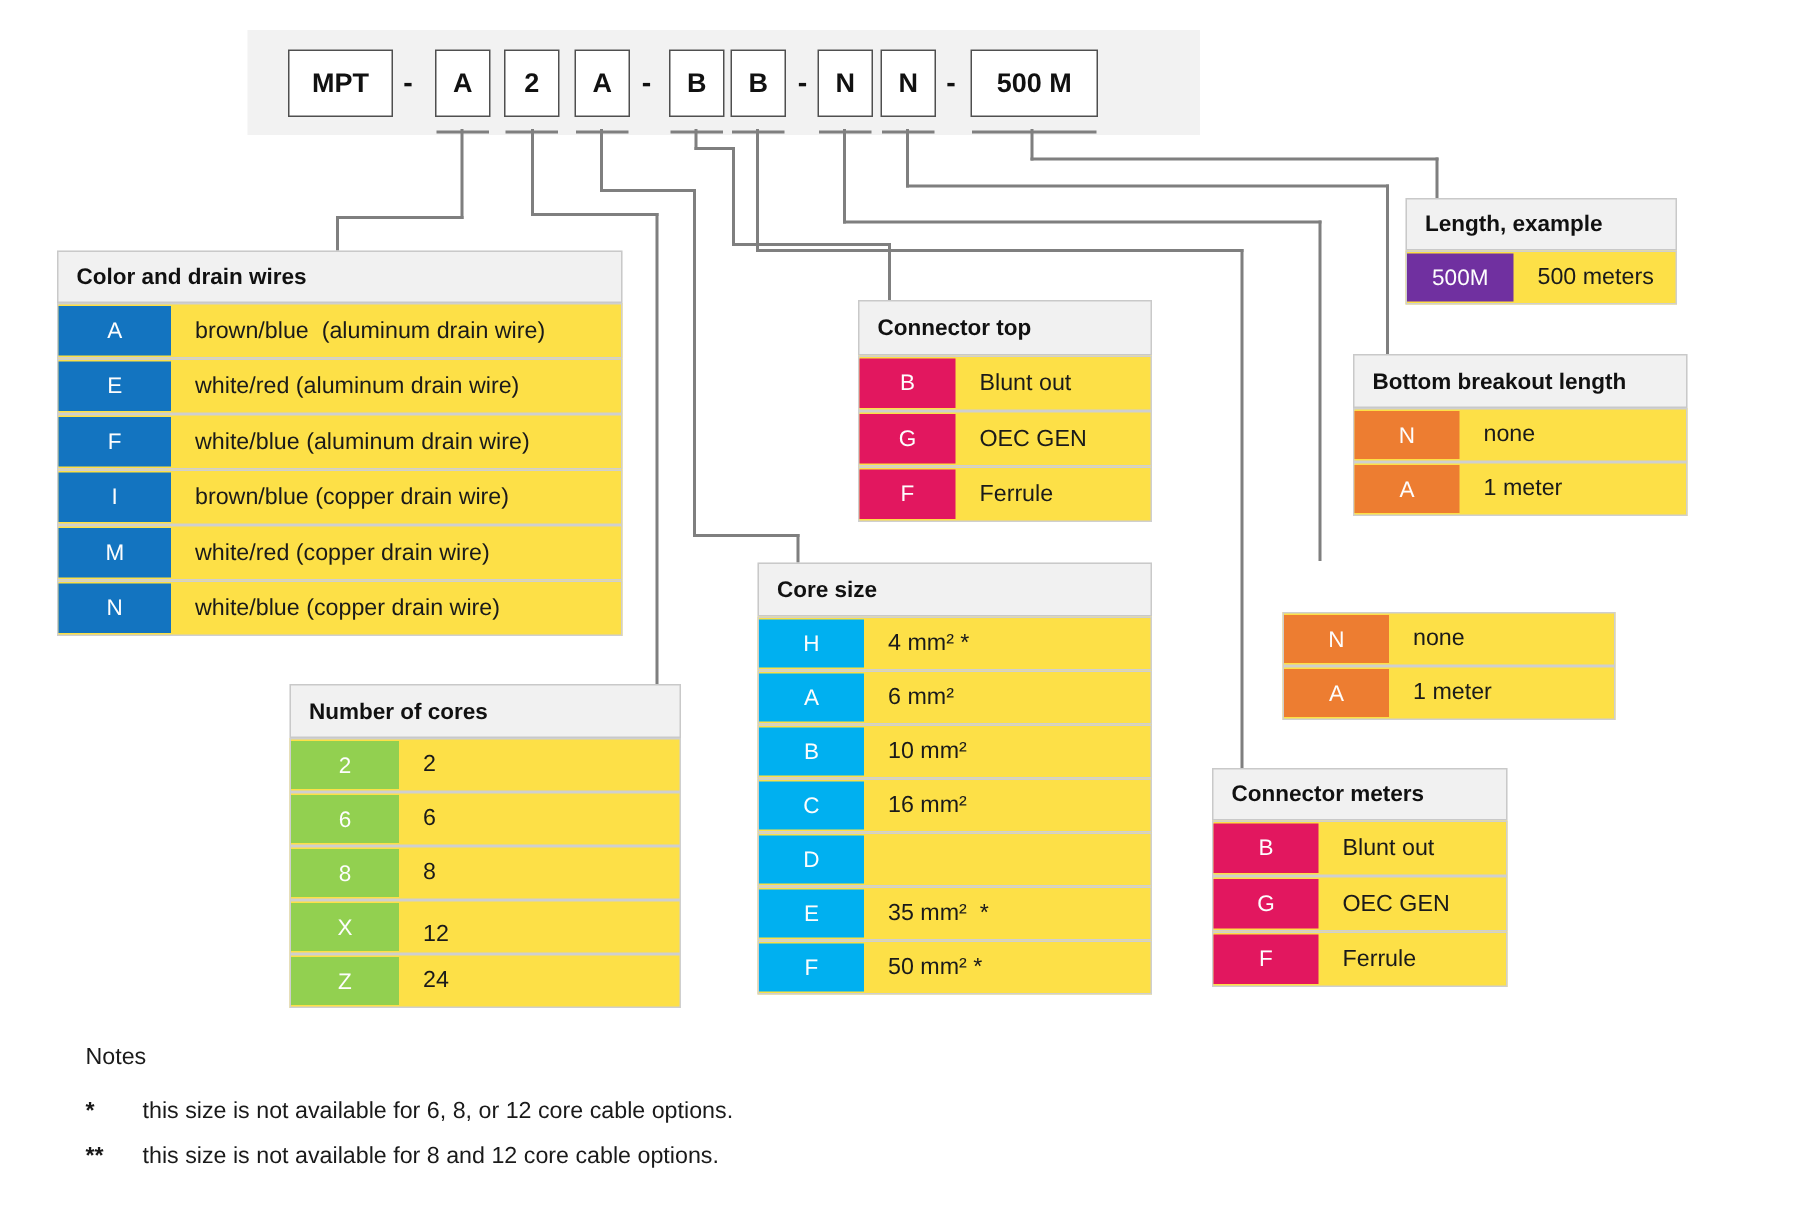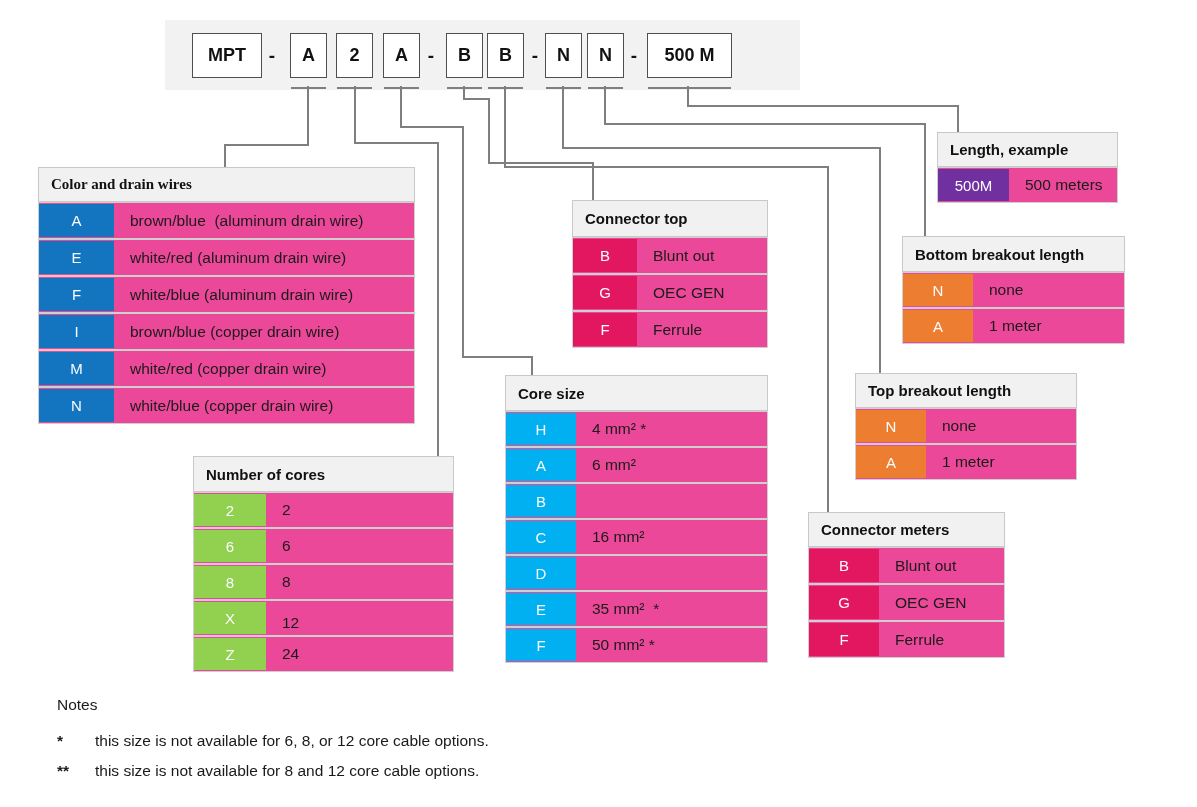--- a/index.html
+++ b/index.html
@@ -18,21 +18,21 @@
     display:flex;align-items:center;justify-content:center;
   }
   .seg{position:absolute;background:#7f7f7f;}
   .ptable{position:absolute;box-sizing:border-box;}
   .ptable .hdr{
     position:absolute;left:0;right:0;top:0;background:#f1f1f1;
     border:1px solid #c9c9c9;box-sizing:border-box;
     font-weight:bold;font-size:15px;color:#111;
     display:flex;align-items:center;padding-left:12px;
   }
-  .prow{position:absolute;left:0;right:0;box-sizing:border-box;background:#ec4899;border:1px solid #cfcfcf;}
+  .prow{position:absolute;left:0;right:0;box-sizing:border-box;background:#fde047;border:1px solid #cfcfcf;}
   .code{
     position:absolute;display:flex;align-items:center;justify-content:center;
     color:#fdfdfd;font-size:15px;font-weight:normal;
   }
   .lbl{
     position:absolute;display:flex;align-items:center;
     color:#1a1a1a;font-size:15.5px;white-space:pre;padding-left:14px;
   }
   .notes{position:absolute;font-size:15.5px;color:#1a1a1a;}
   .notes .ntitle{margin-bottom:16px;}
@@ -77,21 +77,21 @@
       <div class="seg" style="background: rgb(127, 127, 127); left: 879.25px; top: 147.25px; width: 1.5px; height: 226.5px;"></div>
       <div class="seg" style="background: rgb(127, 127, 127); left: 604.25px; top: 86.25px; width: 1.5px; height: 38.5px;"></div>
       <div class="seg" style="background: rgb(127, 127, 127); left: 604.25px; top: 123.25px; width: 321.5px; height: 1.5px;"></div>
       <div class="seg" style="background: rgb(127, 127, 127); left: 924.25px; top: 123.25px; width: 1.5px; height: 113.5px;"></div>
       <div class="seg" style="background: rgb(127, 127, 127); left: 687.25px; top: 86.25px; width: 1.5px; height: 20.5px;"></div>
       <div class="seg" style="background: rgb(127, 127, 127); left: 687.25px; top: 105.25px; width: 271.5px; height: 1.5px;"></div>
       <div class="seg" style="background: rgb(127, 127, 127); left: 957.25px; top: 105.25px; width: 1.5px; height: 27.5px;"></div>
     </div>
 
   <div class="ptable" style="left: 38px; top: 167px; width: 377px; height: 257px;">
-      <div class="hdr" style="height: 35px; background: rgb(241, 241, 241); font-family: Liberation Serif, serif;">Color and drain wires</div>
+      <div class="hdr" style="height: 35px; background: rgb(241, 241, 241);">Color and drain wires</div>
       <div class="prow" style="top: 35px; height: 37px;">
         <div class="code" style="left: 0px; top: 1px; width: 75px; height: 33px; background: rgb(19, 116, 192);">A</div>
         <div class="lbl" style="left: 77px; top: 0px; right: 0px; height: 35px;">brown/blue  (aluminum drain wire)</div>
       </div>
       <div class="prow" style="top: 72px; height: 37px;">
         <div class="code" style="left: 0px; top: 1px; width: 75px; height: 33px; background: rgb(19, 116, 192);">E</div>
         <div class="lbl" style="left: 77px; top: 0px; right: 0px; height: 35px;">white/red (aluminum drain wire)</div>
       </div>
       <div class="prow" style="top: 109px; height: 37px;">
         <div class="code" style="left: 0px; top: 1px; width: 75px; height: 33px; background: rgb(19, 116, 192);">F</div>
@@ -153,20 +153,21 @@
       <div class="prow" style="top: 36px; height: 36px;">
         <div class="code" style="left: 0px; top: 1px; width: 70px; height: 32px; background: rgb(0, 176, 240);">H</div>
         <div class="lbl" style="left: 72px; top: 0px; right: 0px; height: 34px;">4 mm² *</div>
       </div>
       <div class="prow" style="top: 72px; height: 36px;">
         <div class="code" style="left: 0px; top: 1px; width: 70px; height: 32px; background: rgb(0, 176, 240);">A</div>
         <div class="lbl" style="left: 72px; top: 0px; right: 0px; height: 34px;">6 mm²</div>
       </div>
       <div class="prow" style="top: 108px; height: 36px;">
         <div class="code" style="left: 0px; top: 1px; width: 70px; height: 32px; background: rgb(0, 176, 240);">B</div>
+        <div class="lbl" style="left: 72px; top: 0px; right: 0px; height: 34px;">10 mm²</div>
       </div>
       <div class="prow" style="top: 144px; height: 36px;">
         <div class="code" style="left: 0px; top: 1px; width: 70px; height: 32px; background: rgb(0, 176, 240);">C</div>
         <div class="lbl" style="left: 72px; top: 0px; right: 0px; height: 34px;">16 mm²</div>
       </div>
       <div class="prow" style="top: 180px; height: 36px;">
         <div class="code" style="left: 0px; top: 1px; width: 70px; height: 32px; background: rgb(0, 176, 240);">D</div>
       </div>
       <div class="prow" style="top: 216px; height: 36px;">
         <div class="code" style="left: 0px; top: 1px; width: 70px; height: 32px; background: rgb(0, 176, 240);">E</div>
@@ -189,21 +190,20 @@
       <div class="prow" style="top: 36px; height: 36px;">
         <div class="code" style="left: 0px; top: 1px; width: 70px; height: 32px; background: rgb(237, 125, 49);">N</div>
         <div class="lbl" style="left: 72px; top: 0px; right: 0px; height: 34px;">none</div>
       </div>
       <div class="prow" style="top: 72px; height: 36px;">
         <div class="code" style="left: 0px; top: 1px; width: 70px; height: 32px; background: rgb(237, 125, 49);">A</div>
         <div class="lbl" style="left: 72px; top: 0px; right: 0px; height: 34px;">1 meter</div>
       </div>
     </div>
   <div class="ptable" style="left: 855px; top: 373px; width: 222px; height: 107px;">
-      <div class="hdr" style="height: 35px; background: rgb(241, 241, 241);">Top breakout length</div>
       <div class="prow" style="top: 35px; height: 36px;">
         <div class="code" style="left: 0px; top: 1px; width: 70px; height: 32px; background: rgb(237, 125, 49);">N</div>
         <div class="lbl" style="left: 72px; top: 0px; right: 0px; height: 34px;">none</div>
       </div>
       <div class="prow" style="top: 71px; height: 36px;">
         <div class="code" style="left: 0px; top: 1px; width: 70px; height: 32px; background: rgb(237, 125, 49);">A</div>
         <div class="lbl" style="left: 72px; top: 0px; right: 0px; height: 34px;">1 meter</div>
       </div>
     </div>
   <div class="ptable" style="left: 808px; top: 512px; width: 197px; height: 146px;">

